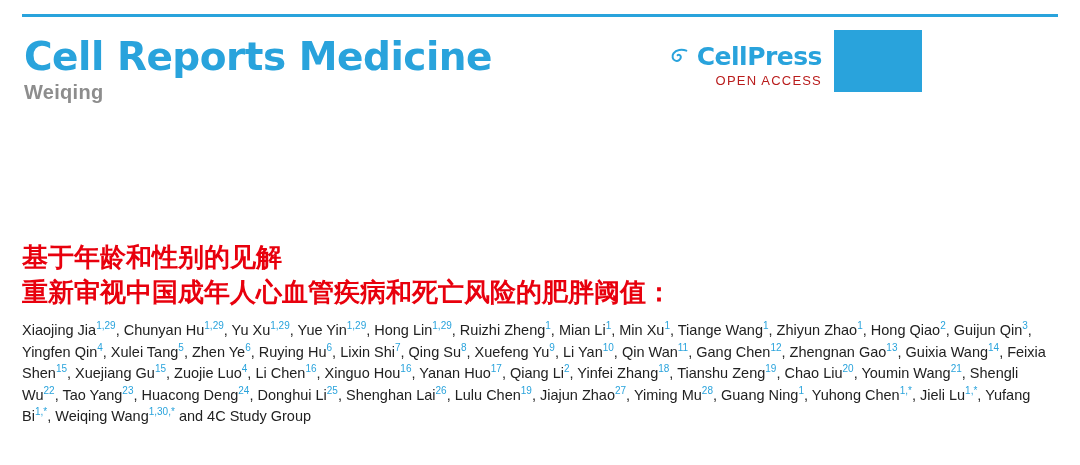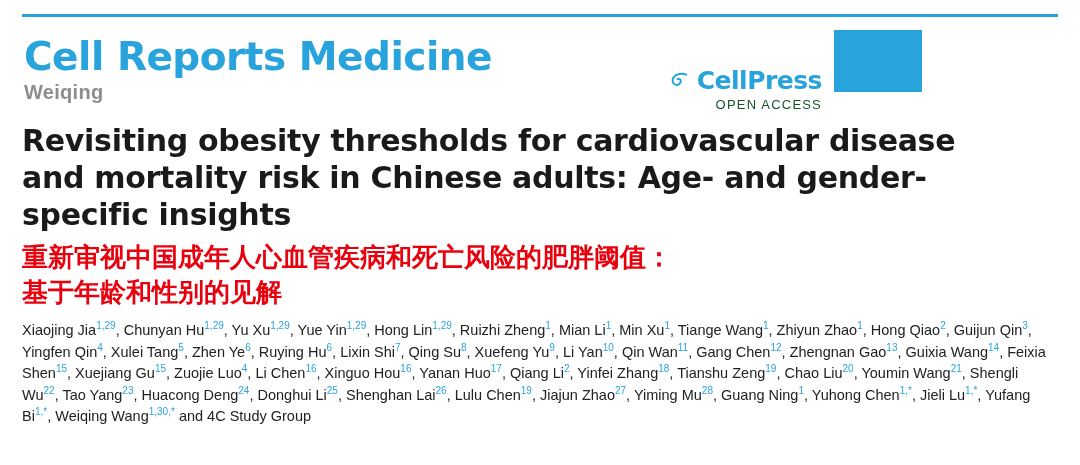--- a/index.html
+++ b/index.html
@@ -57,39 +57,38 @@
     right: 100px;
     top: 16px;
     text-align: right;
     white-space: nowrap;
   }
   .cellpress-line {
     display: flex;
     align-items: center;
     justify-content: flex-end;
     gap: 7px;
-    margin-top: 24px;
   }
   .cp-mark {
     display: inline-block;
     width: 22px;
     height: 22px;
     color: #29a3dc;
   }
   .cp-name {
     font-size: 25px;
     font-weight: bold;
     color: #29a3dc;
     letter-spacing: -0.5px;
     font-family: "DejaVu Sans", sans-serif;
   }
   .cp-open {
     margin-top: 2px;
     font-size: 13px;
-    color: #14532d;
+    color: #b91c1c;
     letter-spacing: 1.2px;
     font-family: "Liberation Sans", sans-serif;
   }
   .article-label {
     position: absolute;
     left: 24px;
     top: 81px;
     font-size: 20px;
     font-weight: bold;
     color: #8d8d8d;
@@ -156,22 +155,21 @@
           </svg>
         </span>
         <span class="cp-name">CellPress</span>
       </div>
       <div class="cp-open">OPEN ACCESS</div>
     </div>
   </div>
 
   <div class="article-label">Weiqing</div>
 
-  <div class="title-en">Revisiting obesity thresholds for cardiovascular disease and mortality risk in Chinese adults: Age- and gender-specific insights</div>
 
   <div class="title-cn">
+    <div>基于年龄和性别的见解</div>
     <div>重新审视中国成年人心血管疾病和死亡风险的肥胖阈值：</div>
-    <div>基于年龄和性别的见解</div>
   </div>
 
   <div class="authors" id="authors"><span>Xiaojing Jia</span><sup>1,29</sup><span class="comma">, </span><span>Chunyan Hu</span><sup>1,29</sup><span class="comma">, </span><span>Yu Xu</span><sup>1,29</sup><span class="comma">, </span><span>Yue Yin</span><sup>1,29</sup><span class="comma">, </span><span>Hong Lin</span><sup>1,29</sup><span class="comma">, </span><span>Ruizhi Zheng</span><sup>1</sup><span class="comma">, </span><span>Mian Li</span><sup>1</sup><span class="comma">, </span><span>Min Xu</span><sup>1</sup><span class="comma">, </span><span>Tiange Wang</span><sup>1</sup><span class="comma">, </span><span>Zhiyun Zhao</span><sup>1</sup><span class="comma">, </span><span>Hong Qiao</span><sup>2</sup><span class="comma">, </span><span>Guijun Qin</span><sup>3</sup><span class="comma">, </span><span>Yingfen Qin</span><sup>4</sup><span class="comma">, </span><span>Xulei Tang</span><sup>5</sup><span class="comma">, </span><span>Zhen Ye</span><sup>6</sup><span class="comma">, </span><span>Ruying Hu</span><sup>6</sup><span class="comma">, </span><span>Lixin Shi</span><sup>7</sup><span class="comma">, </span><span>Qing Su</span><sup>8</sup><span class="comma">, </span><span>Xuefeng Yu</span><sup>9</sup><span class="comma">, </span><span>Li Yan</span><sup>10</sup><span class="comma">, </span><span>Qin Wan</span><sup>11</sup><span class="comma">, </span><span>Gang Chen</span><sup>12</sup><span class="comma">, </span><span>Zhengnan Gao</span><sup>13</sup><span class="comma">, </span><span>Guixia Wang</span><sup>14</sup><span class="comma">, </span><span>Feixia Shen</span><sup>15</sup><span class="comma">, </span><span>Xuejiang Gu</span><sup>15</sup><span class="comma">, </span><span>Zuojie Luo</span><sup>4</sup><span class="comma">, </span><span>Li Chen</span><sup>16</sup><span class="comma">, </span><span>Xinguo Hou</span><sup>16</sup><span class="comma">, </span><span>Yanan Huo</span><sup>17</sup><span class="comma">, </span><span>Qiang Li</span><sup>2</sup><span class="comma">, </span><span>Yinfei Zhang</span><sup>18</sup><span class="comma">, </span><span>Tianshu Zeng</span><sup>19</sup><span class="comma">, </span><span>Chao Liu</span><sup>20</sup><span class="comma">, </span><span>Youmin Wang</span><sup>21</sup><span class="comma">, </span><span>Shengli Wu</span><sup>22</sup><span class="comma">, </span><span>Tao Yang</span><sup>23</sup><span class="comma">, </span><span>Huacong Deng</span><sup>24</sup><span class="comma">, </span><span>Donghui Li</span><sup>25</sup><span class="comma">, </span><span>Shenghan Lai</span><sup>26</sup><span class="comma">, </span><span>Lulu Chen</span><sup>19</sup><span class="comma">, </span><span>Jiajun Zhao</span><sup>27</sup><span class="comma">, </span><span>Yiming Mu</span><sup>28</sup><span class="comma">, </span><span>Guang Ning</span><sup>1</sup><span class="comma">, </span><span>Yuhong Chen</span><sup>1,*</sup><span class="comma">, </span><span>Jieli Lu</span><sup>1,*</sup><span class="comma">, </span><span>Yufang Bi</span><sup>1,*</sup><span class="comma">, </span><span>Weiqing Wang</span><sup>1,30,*</sup><span class="comma"> </span><span>and 4C Study Group</span></div>
 
 </div>
 
 </body></html>

